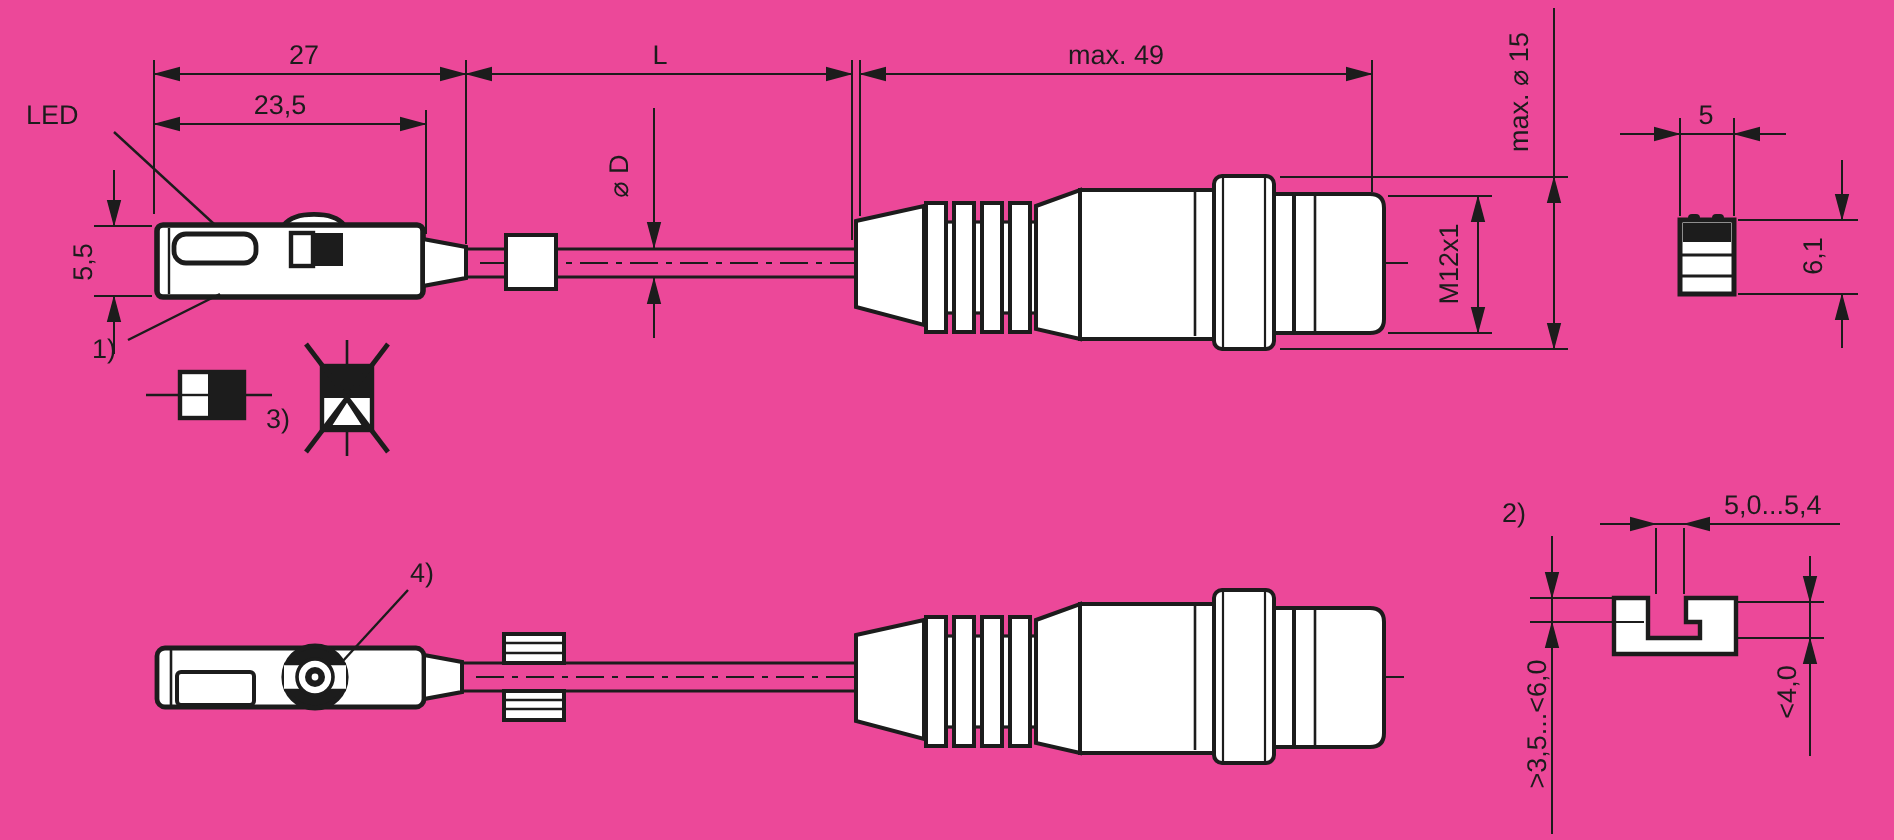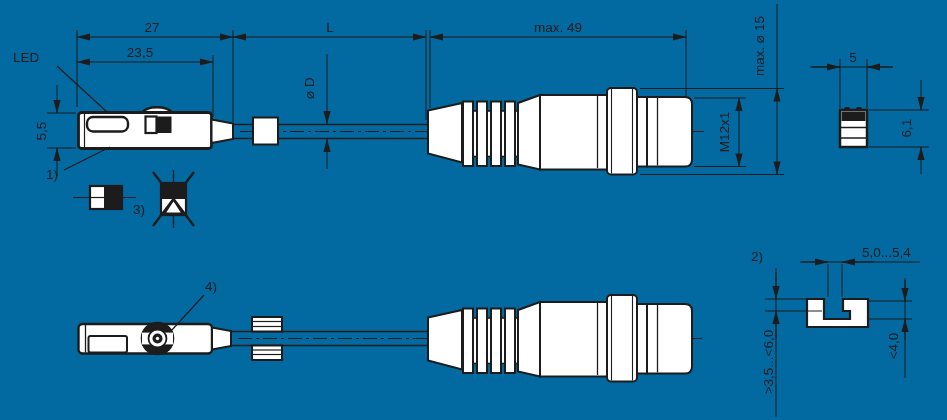--- a/index.html
+++ b/index.html
@@ -1,16 +1,16 @@
 <!DOCTYPE html>
 <html><head>
 <meta charset="utf-8">
 <style>
   html,body{margin:0;padding:0;background:#ffffff;}
-  .stage{width:947px;height:420px;position:relative;background:#0369a1;overflow:hidden;}
+  .stage{width:947px;height:420px;position:relative;background:#ec4899;overflow:hidden;}
   svg text{font-family:"Liberation Sans","DejaVu Sans",sans-serif;font-size:13.5px;fill:#1c1c1c;}
   .ln{stroke:#1c1c1c;fill:none;}
   .obj{stroke:#1c1c1c;fill:#ffffff;}
   .dk{fill:#1c1c1c;stroke:none;}
 </style>
 </head>
 <body>
 
 <div class="stage">
 <svg width="947" height="420" viewBox="0 0 947 420">

